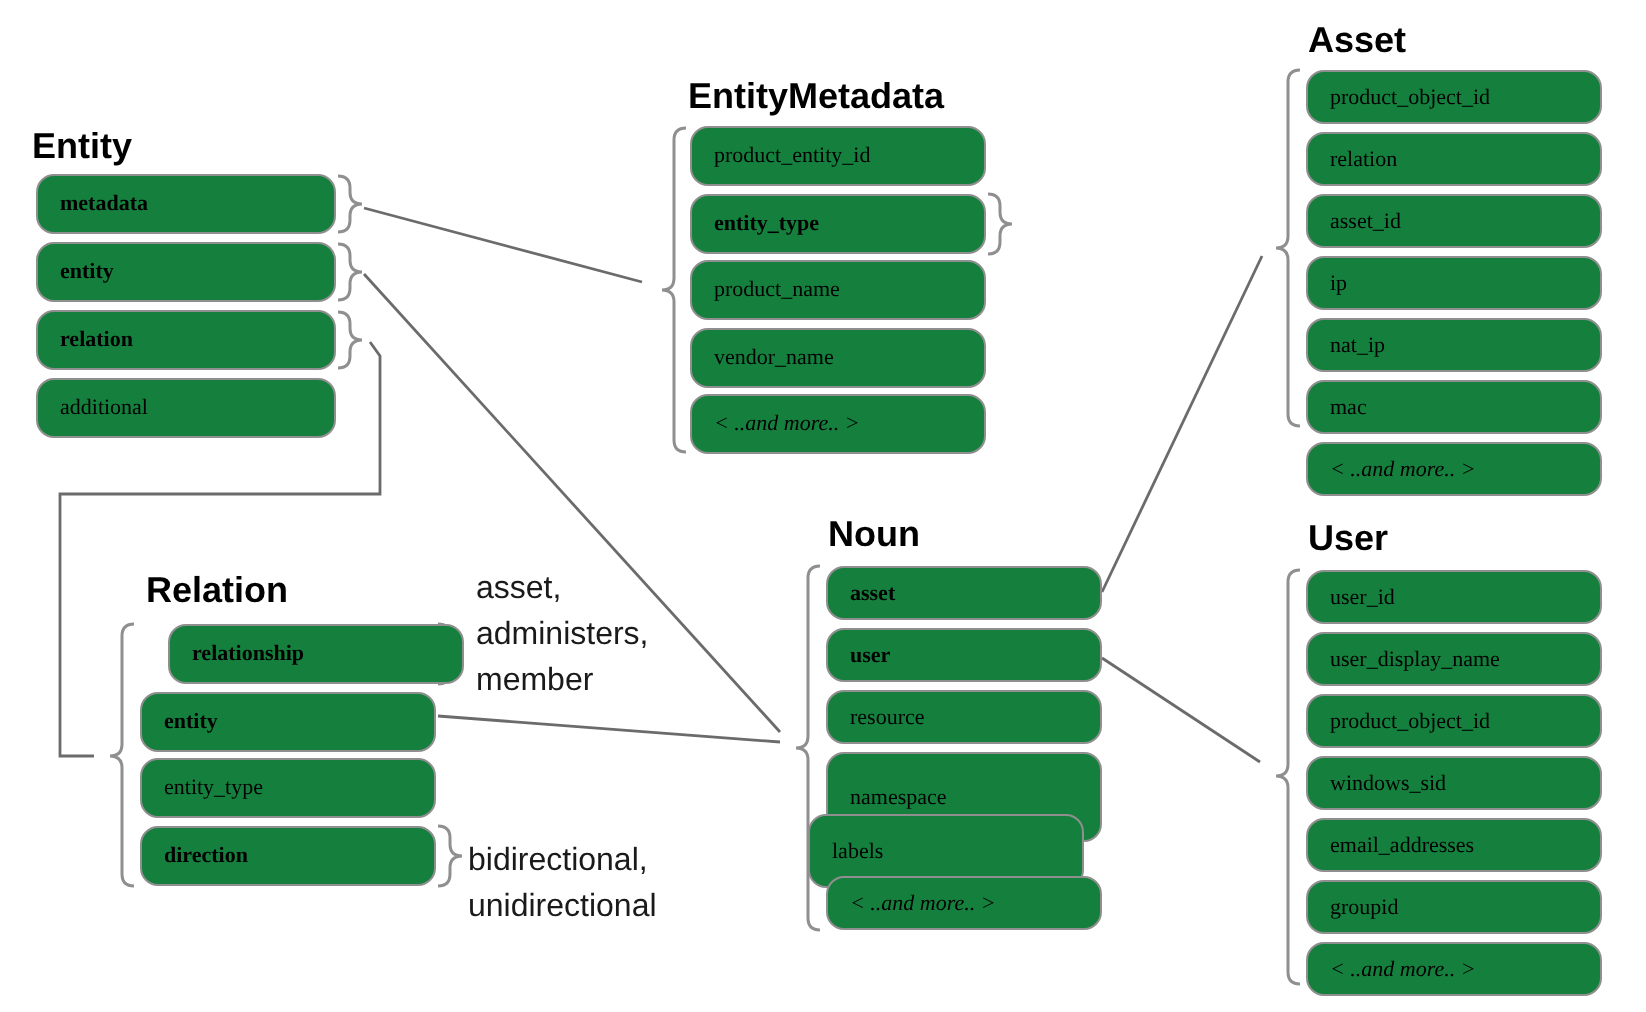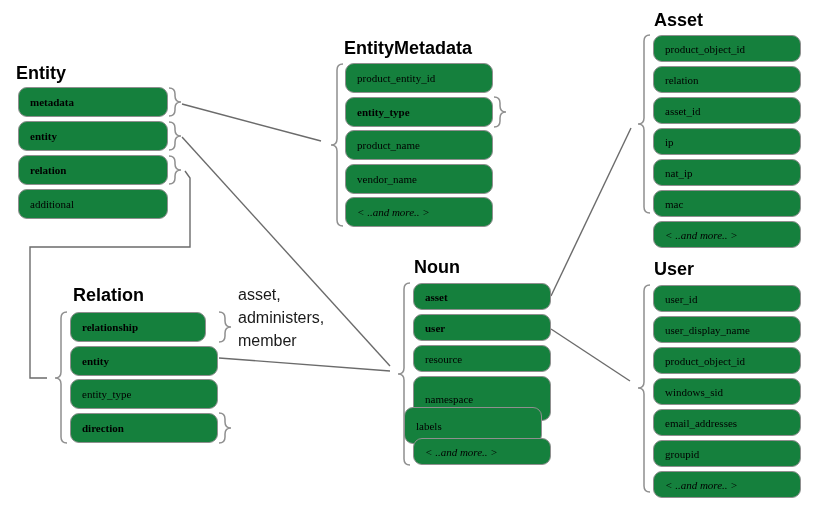--- a/index.html
+++ b/index.html
@@ -129,23 +129,25 @@
     <div class="field bold" style="left:413px;top:283px;width:138px;height:27px">asset</div>
     <div class="field bold" style="left:413px;top:314px;width:138px;height:27px">user</div>
     <div class="field" style="left:413px;top:345px;width:138px;height:27px">resource</div>
     <div class="field" style="left:413px;top:376px;width:138px;height:45px">namespace</div>
     <div class="field" style="left:404px;top:407px;width:138px;height:37px">labels</div>
     <div class="field italic" style="left:413px;top:438px;width:138px;height:27px">&lt; ..and more.. &gt;</div>
   </div>
 
   <div>
     <div class="table-title" style="left:73px;top:285px">Relation</div>
-    <div class="field bold" style="left:70px;top:312px;width:136px;height:30px">relationship</div>
+    <div class="field bold" style="left:84px;top:312px;width:148px;height:30px">relationship</div>
     <div class="field bold" style="left:70px;top:346px;width:148px;height:30px">entity</div>
     <div class="field" style="left:70px;top:379px;width:148px;height:30px">entity_type</div>
     <div class="field bold" style="left:70px;top:413px;width:148px;height:30px">direction</div>
   </div>
 
   <div class="note" style="left:238px;top:283px">asset,
 administers,
 member</div>
+  <div class="note" style="left:234px;top:419px">bidirectional,
+unidirectional</div>
 
 </div>
 
 </body></html>

